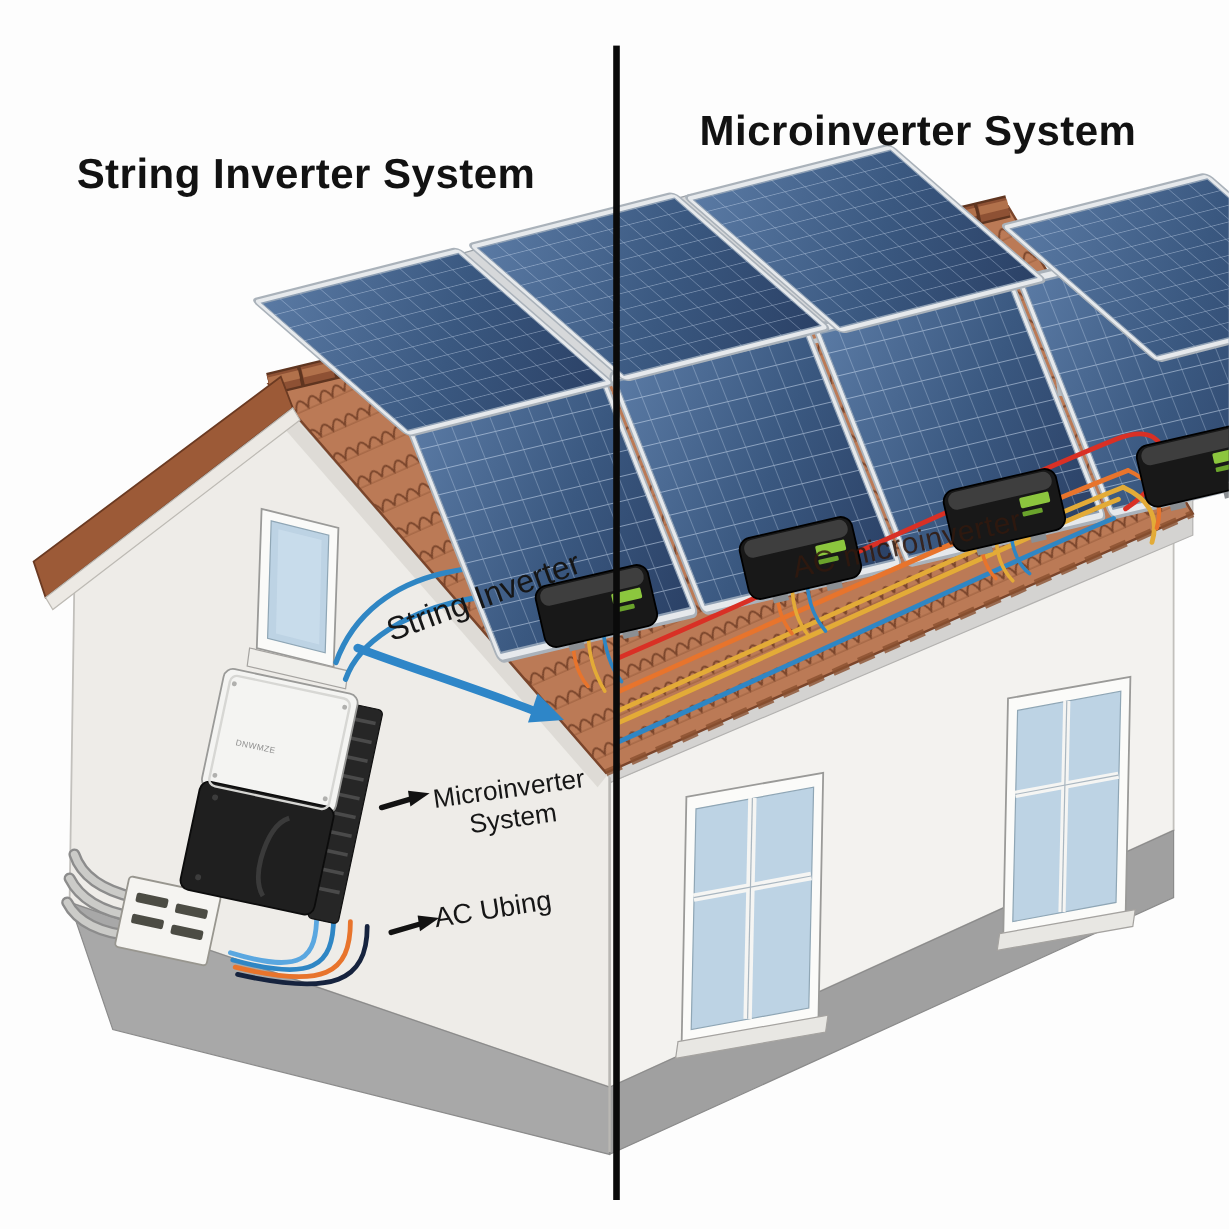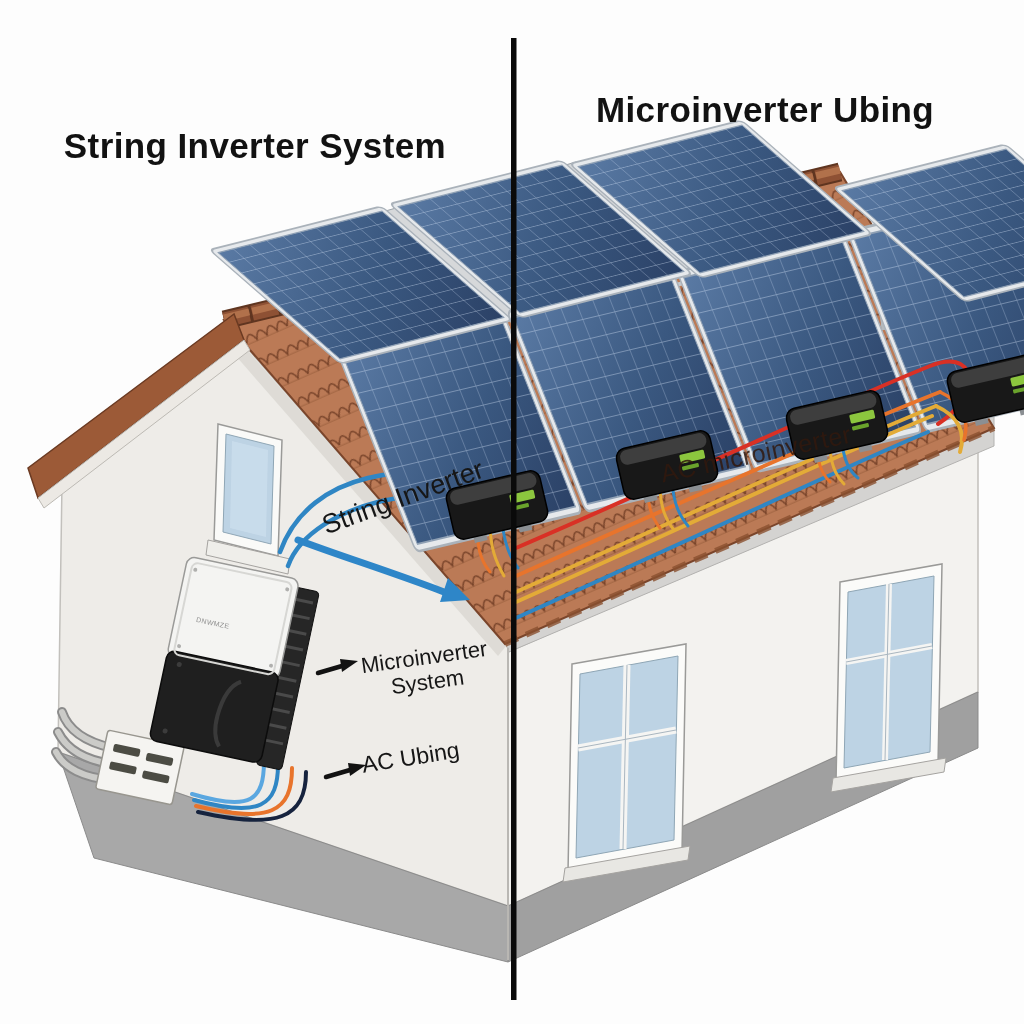--- a/index.html
+++ b/index.html
@@ -208,21 +208,21 @@
   </g>
   <g>
     <path d="M326,777 L350,770" stroke="#121212" stroke-width="4.5" stroke-linecap="round" fill="none"></path>
     <polygon points="366,765 350,776 348,763" fill="#121212"></polygon>
   </g>
 
   <rect x="511" y="38" width="5.5" height="962" fill="#0a0a0a"></rect>
 </svg>
 
 <div class="lbl title t-left">String Inverter System</div>
-<div class="lbl title t-right">Microinverter Ubing</div>
+<div class="lbl title t-right">Microinverter System</div>
 
 <div class="lbl lab-string">String Inverter</div>
 
 <div class="lbl lab-micro">
   <div>Microinverter</div>
   <div>System</div>
 </div>
 
 <div class="lbl lab-ac">AC Ubing</div>
 

